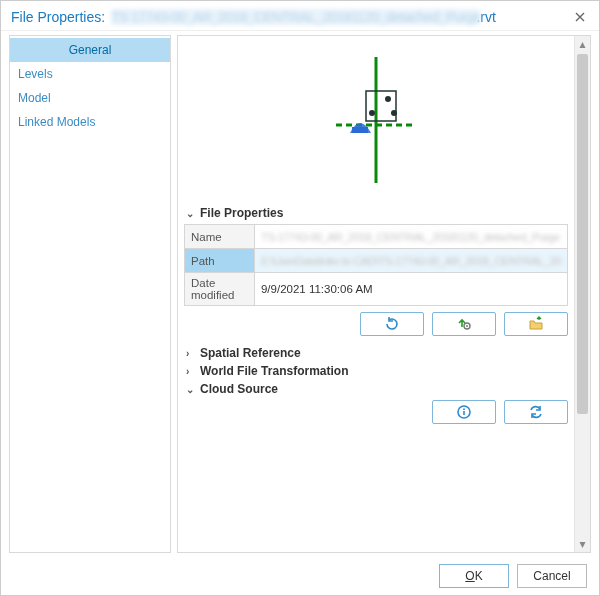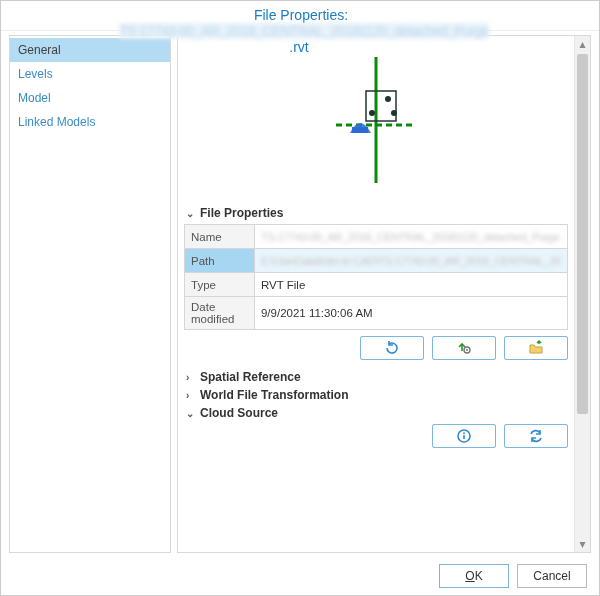--- a/index.html
+++ b/index.html
@@ -13,21 +13,20 @@
     height: 596px;
     overflow: hidden;
     border: 1px solid #ccc;
   }
   .titlebar {
     display: flex;
     align-items: center;
     padding: 6px 8px 4px 10px;
     border-bottom: 1px solid #eee;
     height: 30px;
-    flex-direction: column;
   }
   .title-label {
     color: #1a7cc2;
     font-size: 14px;
   }
   .title-file {
     color: #bcd7ea;
     margin-left: 6px;
     font-size: 14px;
     background: #e7f2fa;
@@ -61,21 +60,22 @@
     padding-top: 2px;
     background: #fff;
   }
   .side-item {
     padding: 5px 8px;
     color: #3a8cc4;
     cursor: pointer;
   }
   .side-item.sel {
     background: #b3dcf4;
-    color: #404040;
+    color: #0369a1;
+    text-align: center;
   }
   .content-wrap {
     flex: 1;
     border: 1px solid #d9d9d9;
     margin: 4px 8px 4px 0;
     display: flex;
     overflow: hidden;
   }
   .content {
     flex: 1;
@@ -228,24 +228,20 @@
                 <div class="blurval">TS-17743-00_AR_2018_CENTRAL_20181120_detached_Purge</div>
               </td>
         </tr>
         <tr class="sel">
           <td>Path</td>
           <td>
                 <div class="blurval">E:\UserData\Intro to CAD\TS-17743-00_AR_2018_CENTRAL_20</div>
               </td>
         </tr>
         <tr>
-          <td>Type</td>
-          <td>RVT File</td>
-        </tr>
-        <tr>
           <td>Date modified</td>
           <td>9/9/2021 11:30:06 AM</td>
         </tr>
       </tbody>
         </table>
       <div class="btnrow">
         <div class="ibtn">
           <svg width="16" height="16" viewBox="0 0 16 16">
               <path d="M3 8 a5 5 0 1 0 2 -4" fill="none" stroke="#2e8bcf" stroke-width="1.6"></path>
               <path d="M5 1 L5 5 L9 5" fill="none" stroke="#2e8bcf" stroke-width="1.6"></path>

